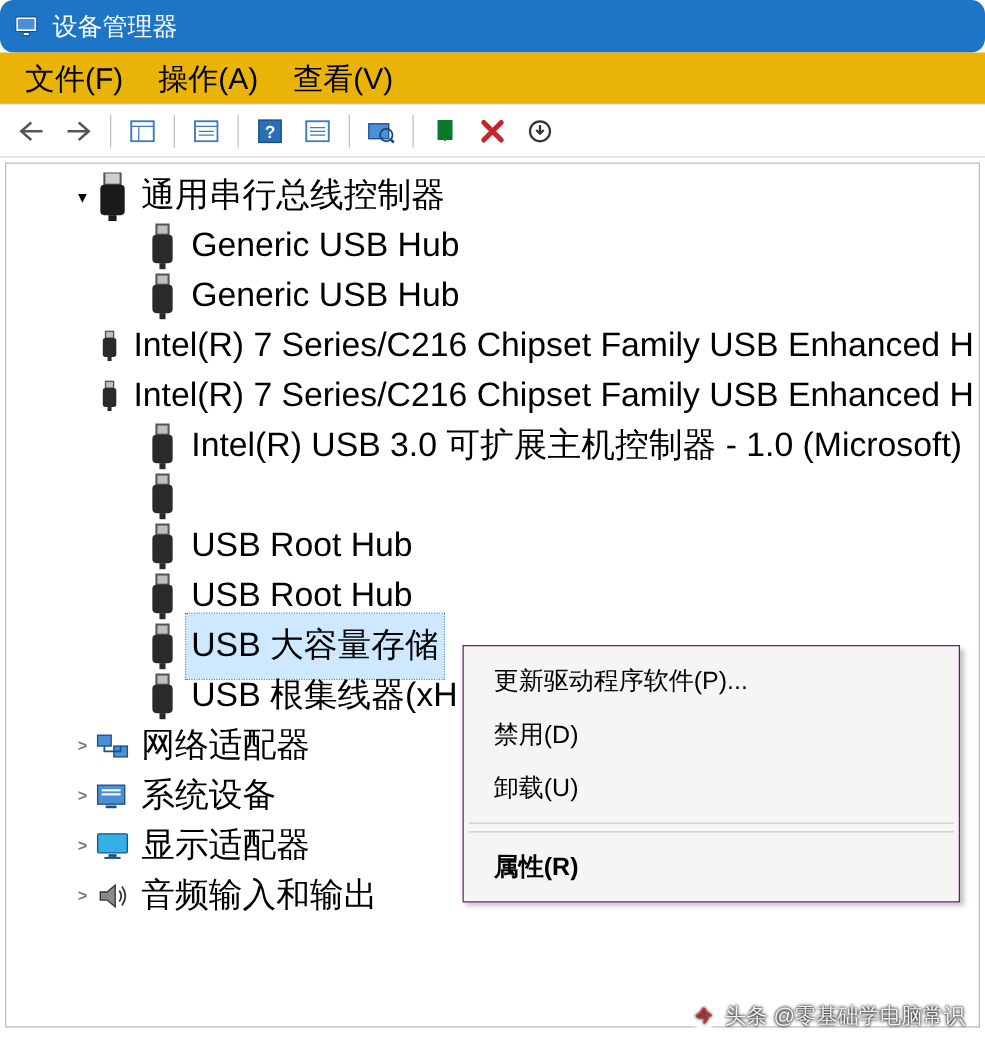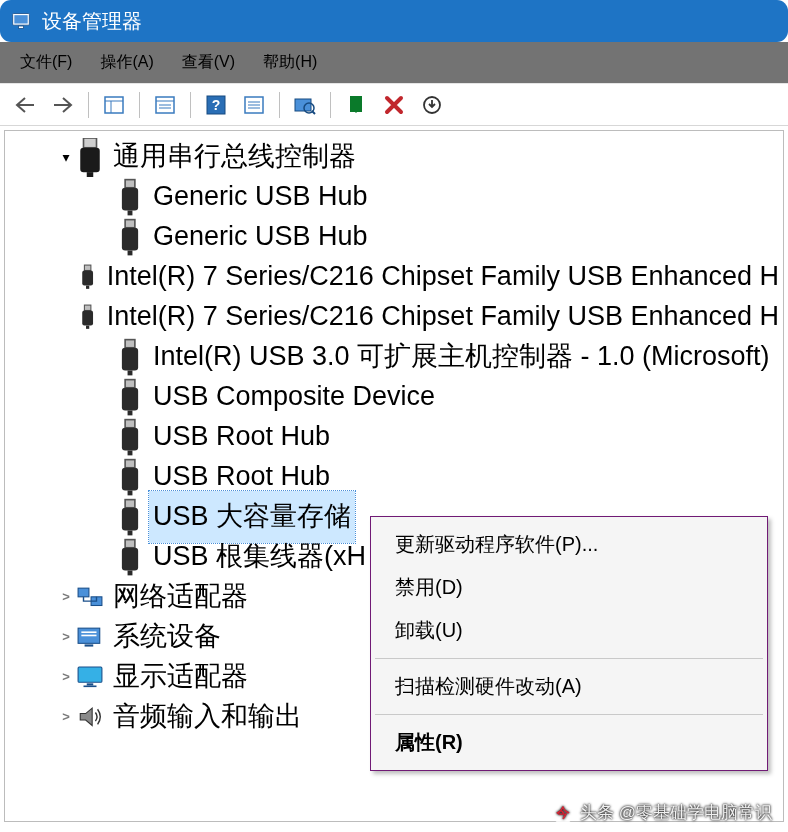--- a/index.html
+++ b/index.html
@@ -2,21 +2,21 @@
 <html><head>
 <meta charset="utf-8">
 <style>
   * { box-sizing: border-box; margin: 0; padding: 0; font-family: "Microsoft YaHei", "Segoe UI", sans-serif; }
   body { width: 788px; height: 832px; background: #fff; overflow: hidden; position: relative; }
 
   .titlebar { background: #1e74c5; color: #fff; height: 42px; display: flex; align-items: center; padding: 0 10px; font-size: 20px; border-radius: 11px; }
   .titlebar .app-icon { width: 22px; height: 22px; margin-right: 10px; display: flex; align-items: center; justify-content: center; }
   .titlebar .app-icon svg { width: 20px; height: 20px; }
 
-  .menubar { background: #737373; height: 42px; border-bottom: 1px solid #e5e5e5; display: flex; align-items: center; padding: 0 6px; font-size: 16px; }
+  .menubar { background: #eab308; height: 42px; border-bottom: 1px solid #e5e5e5; display: flex; align-items: center; padding: 0 6px; font-size: 24px; }
   .menubar .mitem { padding: 6px 14px; cursor: default; }
 
   .toolbar { background: #fff; height: 42px; border-bottom: 1px solid #d7d7d7; display: flex; align-items: center; padding: 4px 8px; gap: 4px; }
   .toolbar .tbtn { width: 34px; height: 32px; display: flex; align-items: center; justify-content: center; border: 1px solid transparent; }
   .toolbar .sep { width: 1px; height: 26px; background: #c0c0c0; margin: 0 4px; }
 
   .client { border: 1px solid #bcbcbc; margin: 4px; height: calc(100% - 140px); overflow: auto; padding-top: 6px; }
 
   .tree { font-size: 27px; line-height: 1.9; text-align: right; }
   .row { display: flex; align-items: center; white-space: nowrap; height: 40px; }
@@ -48,21 +48,20 @@
         <rect x="9" y="18" width="6" height="3" fill="#fff" stroke="#1a4f8a"></rect>
       </svg>
   </span>
   <span>设备管理器</span>
 </div>
 
 <div class="menubar">
   <div class="mitem">文件(F)</div>
   <div class="mitem">操作(A)</div>
   <div class="mitem">查看(V)</div>
-  <div class="mitem">帮助(H)</div>
 </div>
 
 <div class="toolbar">
   <div class="tbtn">
       <svg width="22" height="18" viewBox="0 0 22 18">
         <path d="M11 2 L3 9 L11 16 M3 9 H20" fill="none" stroke="#555" stroke-width="2"></path>
       </svg>
     </div>
   <div class="tbtn">
       <svg width="22" height="18" viewBox="0 0 22 18">
@@ -206,21 +205,20 @@
       <div class="row">
         <span class="spacer" style="width: 90px;"></span>
         <span class="chev none"></span>
         <span class="nicon">
           <svg viewBox="0 0 16 24">
             <rect x="5" y="1" width="6" height="5" fill="#bfbfbf" stroke="#555"></rect>
             <rect x="3" y="6" width="10" height="14" rx="2" fill="#2a2a2a"></rect>
             <rect x="6.5" y="20" width="3" height="3" fill="#2a2a2a"></rect>
           </svg>
         </span>
-        <span class="label">USB Composite Device</span>
       </div>
       <div class="row">
         <span class="spacer" style="width: 90px;"></span>
         <span class="chev none"></span>
         <span class="nicon">
           <svg viewBox="0 0 16 24">
             <rect x="5" y="1" width="6" height="5" fill="#bfbfbf" stroke="#555"></rect>
             <rect x="3" y="6" width="10" height="14" rx="2" fill="#2a2a2a"></rect>
             <rect x="6.5" y="20" width="3" height="3" fill="#2a2a2a"></rect>
           </svg>
@@ -313,21 +311,20 @@
         <span class="label">音频输入和输出</span>
       </div>
     </div>
 </div>
 
 <div class="ctxmenu">
   <div class="citem">更新驱动程序软件(P)...</div>
   <div class="citem">禁用(D)</div>
   <div class="citem">卸载(U)</div>
   <div class="csep"></div>
-  <div class="citem">扫描检测硬件改动(A)</div>
   <div class="csep"></div>
   <div class="citem bold">属性(R)</div>
 </div>
 
 <div class="watermark">
   <span class="wicon">今</span>
   <span>头条 @零基础学电脑常识</span>
 </div>
 
 </body></html>

